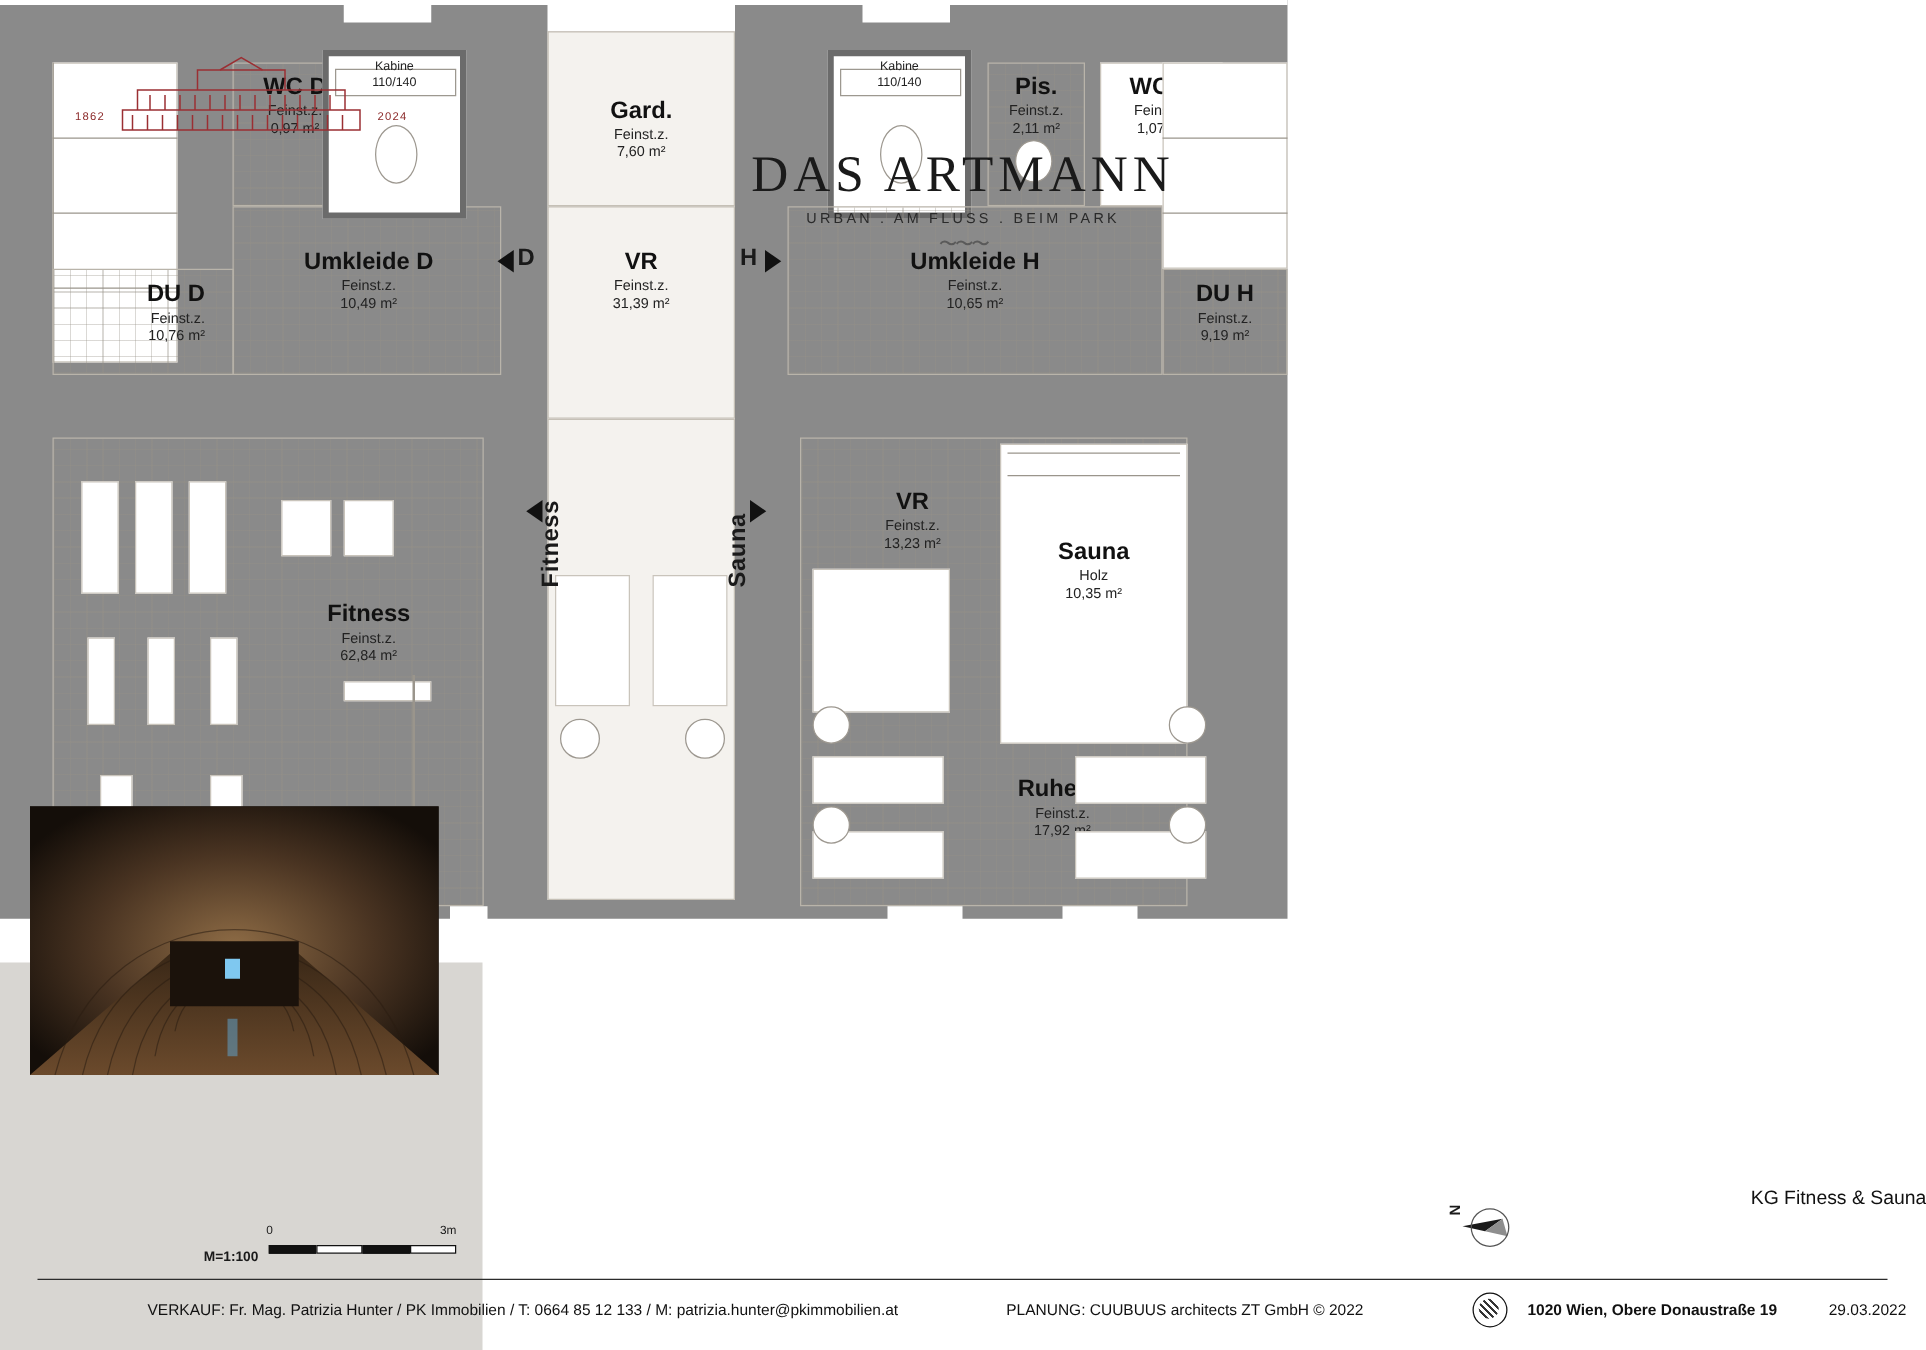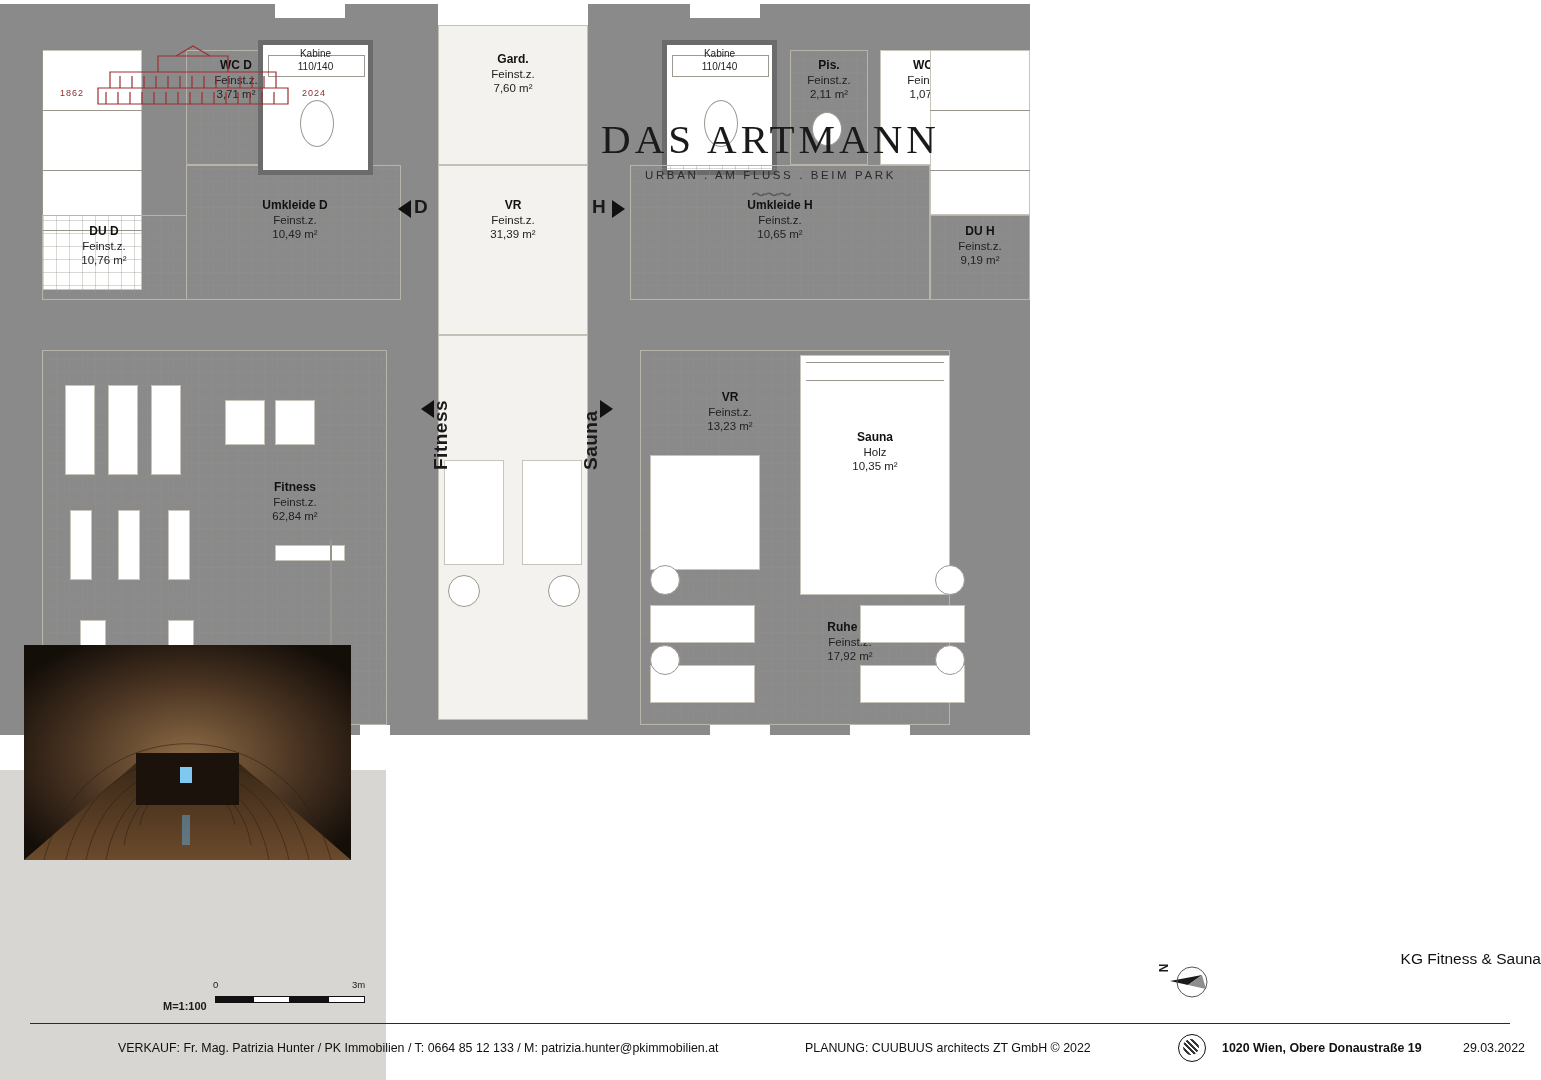--- a/index.html
+++ b/index.html
@@ -13,21 +13,21 @@
   .logo-seal{display:inline-block;width:20px;height:20px;border-radius:50%;border:1.6px solid #111;vertical-align:-4px;margin-left:6px;position:relative;}
   .logo-seal:after{content:"";position:absolute;left:3px;top:3px;width:14px;height:14px;border-radius:50%;background:repeating-linear-gradient(45deg,#111 0 2px,#fff 2px 4px);opacity:.85;}
 
   
   #plan{left:85px;top:205px;width:1052px;height:770px;}
   .wall{position:absolute;background:#8a8a8a;}
   .room{position:absolute;background:#e9e5de;border:1px solid #b9b4aa;box-sizing:border-box;}
   .roomlight{position:absolute;background:#f4f2ee;border:1px solid #c5c0b6;box-sizing:border-box;}
   .white{position:absolute;background:#ffffff;border:1px solid #c9c4bb;box-sizing:border-box;}
   .lbl{position:absolute;text-align:center;line-height:1.25;}
-  .lbl .t{font-weight:bold;font-size:12px;color:#111;}
+  .lbl .t{font-weight:bold;font-size:19px;color:#111;}
   .lbl .s{font-size:11.5px;color:#222;}
   .lbl.sm .s{font-size:10px;}
   .vlabel{position:absolute;font-weight:bold;font-size:19px;writing-mode:vertical-rl;transform:rotate(180deg);letter-spacing:.5px;}
   .hatch{position:absolute;background:
       repeating-linear-gradient(90deg, rgba(150,145,135,.35) 0 1px, transparent 1px 13px),
       repeating-linear-gradient(0deg, rgba(150,145,135,.35) 0 1px, transparent 1px 13px);}
   .thin{position:absolute;background:#9a958c;}
   .fixture{position:absolute;border:1px solid #9d9890;background:#fff;}
   .fixture.r{border-radius:50%;}
   .arrowL,.arrowR{position:absolute;width:0;height:0;}
@@ -83,47 +83,47 @@
   <div class="white" style="left:42px;top:50px;width:100px;height:240px;"></div>
   <div class="thin" style="left:42px;top:110px;width:100px;height:1px;"></div>
   <div class="thin" style="left:42px;top:170px;width:100px;height:1px;"></div>
   <div class="thin" style="left:42px;top:230px;width:100px;height:1px;"></div>
   <div class="thin" style="left:42px;top:50px;width:1px;height:240px;"></div>
 
   <div class="room hatch" style="left:186px;top:50px;width:100px;height:115px;"></div>
   <div class="lbl" style="left:186px;top:58px;width:100px;">
     <div class="t">WC D</div>
     <div class="s">Feinst.z.</div>
-    <div class="s">3,71 m²</div>
+    <div class="s">0,97 m²</div>
   </div>
 
   <div class="room hatch" style="left:186px;top:165px;width:215px;height:135px;"></div>
   <div class="lbl" style="left:210px;top:198px;width:170px;">
     <div class="t">Umkleide D</div>
     <div class="s">Feinst.z.</div>
     <div class="s">10,49 m²</div>
   </div>
 
   <div class="room hatch" style="left:42px;top:215px;width:145px;height:85px;"></div>
-  <div class="lbl" style="left:44px;top:224px;width:120px;">
+  <div class="lbl" style="left:44px;top:224px;width:120px;text-align:right;">
     <div class="t">DU D</div>
     <div class="s">Feinst.z.</div>
     <div class="s">10,76 m²</div>
   </div>
 
   <div class="white" style="left:258px;top:40px;width:115px;height:135px;border:5px solid #6b6b6b;background:#fff;"></div>
   <div class="fixture" style="left:268px;top:55px;width:95px;height:20px;"></div>
   <div class="fixture r" style="left:300px;top:100px;width:32px;height:45px;"></div>
   <div class="lbl sm" style="left:263px;top:48px;width:105px;">
     <div class="s">Kabine</div>
     <div class="s">110/140</div>
   </div>
 
   <div class="roomlight" style="left:438px;top:25px;width:150px;height:140px;"></div>
-  <div class="lbl" style="left:438px;top:52px;width:150px;">
+  <div class="lbl" style="left:438px;top:77px;width:150px;">
     <div class="t">Gard.</div>
     <div class="s">Feinst.z.</div>
     <div class="s">7,60 m²</div>
   </div>
 
   <div class="white" style="left:662px;top:40px;width:115px;height:135px;border:5px solid #6b6b6b;background:#fff;"></div>
   <div class="fixture" style="left:672px;top:55px;width:95px;height:20px;"></div>
   <div class="fixture r" style="left:704px;top:100px;width:32px;height:45px;"></div>
   <div class="lbl sm" style="left:667px;top:48px;width:105px;">
     <div class="s">Kabine</div>

